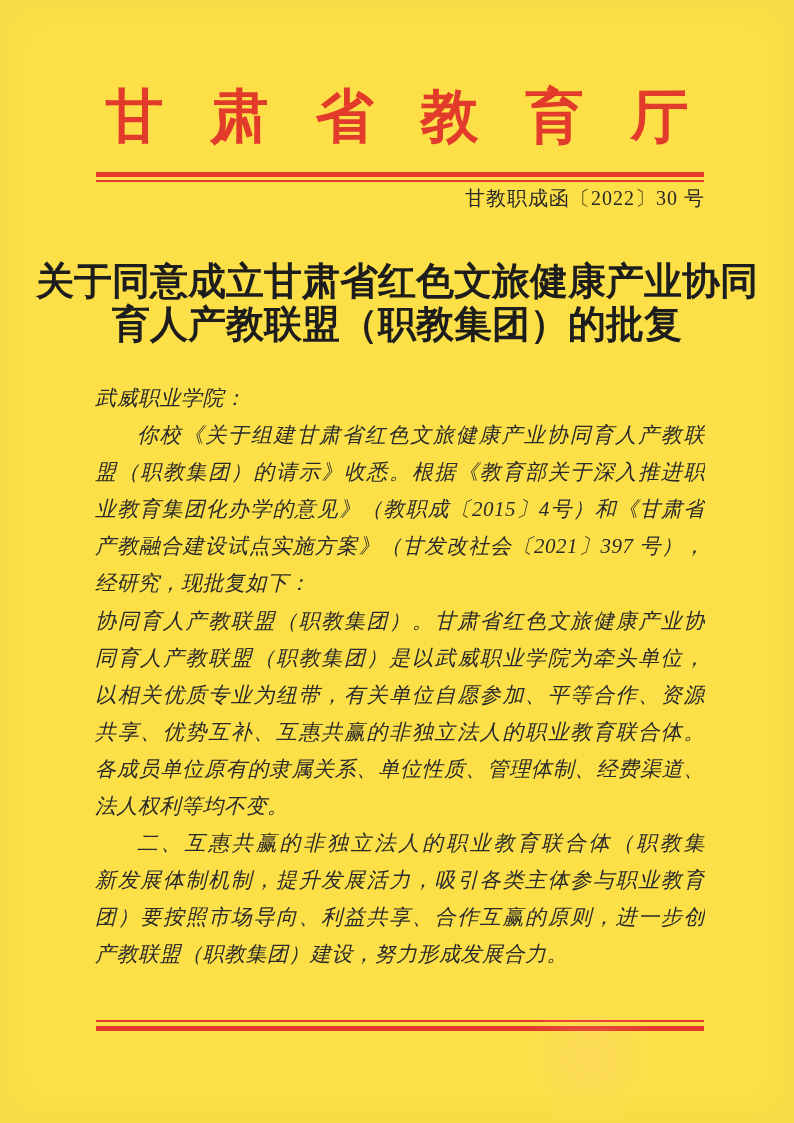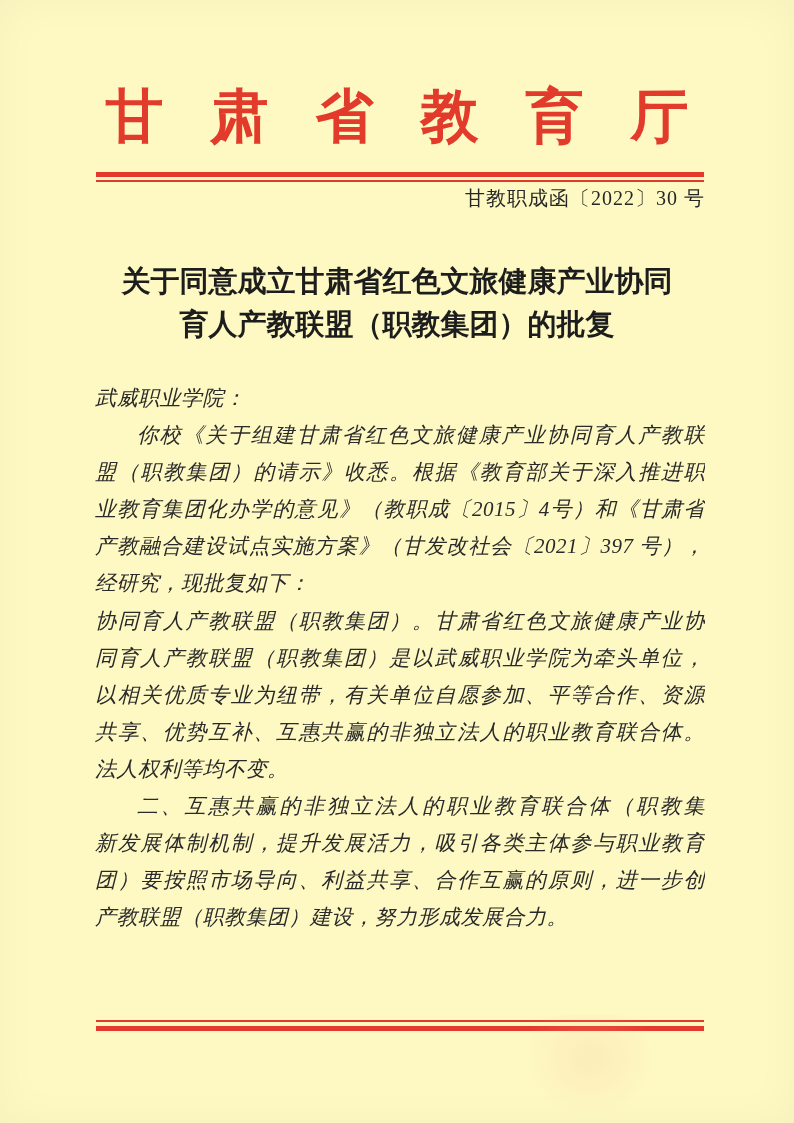--- a/index.html
+++ b/index.html
@@ -1,21 +1,21 @@
 <!DOCTYPE html>
 <html><head>
 <meta charset="utf-8">
 <style>
   html, body { margin: 0; padding: 0; background: #9a9a9a; }
   .page {
     position: relative;
     width: 794px;
     height: 1123px;
     margin: 0 auto;
-    background: #fef9c3;
+    background: #fde047;
     overflow: hidden;
     font-family: "Liberation Serif", "DejaVu Serif", serif;
     box-shadow: inset 0 0 45px rgba(0,0,0,0.035);
   }
 
   
   .agency {
     position: absolute;
     top: 78px; left: 0; right: 0;
     text-align: center;
@@ -43,21 +43,21 @@
     color: #262626;
     letter-spacing: 1px;
   }
 
   
   .doc-title {
     position: absolute;
     top: 260px; left: 0; right: 0;
     text-align: center;
     font-weight: bold;
-    font-size: 29px;
+    font-size: 38px;
     line-height: 43px;
     color: #1d1d1d;
   }
 
   
   .body-text {
     position: absolute;
     top: 380px; left: 95px; width: 610px;
     font-size: 21px;
     color: #2a2a2a;
@@ -105,20 +105,21 @@
     <div class="line indent">你校《关于组建甘肃省红色文旅健康产业协同育人产教联</div>
     <div class="line">盟（职教集团）的请示》收悉。根据《教育部关于深入推进职</div>
     <div class="line">业教育集团化办学的意见》（教职成〔2015〕4号）和《甘肃省</div>
     <div class="line">产教融合建设试点实施方案》（甘发改社会〔2021〕397 号），</div>
     <div class="line end">经研究，现批复如下：</div>
 
     <div class="line">协同育人产教联盟（职教集团）。甘肃省红色文旅健康产业协</div>
     <div class="line">同育人产教联盟（职教集团）是以武威职业学院为牵头单位，</div>
     <div class="line">以相关优质专业为纽带，有关单位自愿参加、平等合作、资源</div>
     <div class="line">共享、优势互补、互惠共赢的非独立法人的职业教育联合体。</div>
+    <div class="line">各成员单位原有的隶属关系、单位性质、管理体制、经费渠道、</div>
     <div class="line end">法人权利等均不变。</div>
 
     <div class="line indent">二、互惠共赢的非独立法人的职业教育联合体（职教集</div>
     <div class="line">新发展体制机制，提升发展活力，吸引各类主体参与职业教育</div>
     <div class="line">团）要按照市场导向、利益共享、合作互赢的原则，进一步创</div>
     <div class="line end">产教联盟（职教集团）建设，努力形成发展合力。</div>
   </div>
 
   <div class="rule rule-thin rule-bottom-thin"></div>
   <div class="rule rule-thick rule-bottom-thick"></div>

